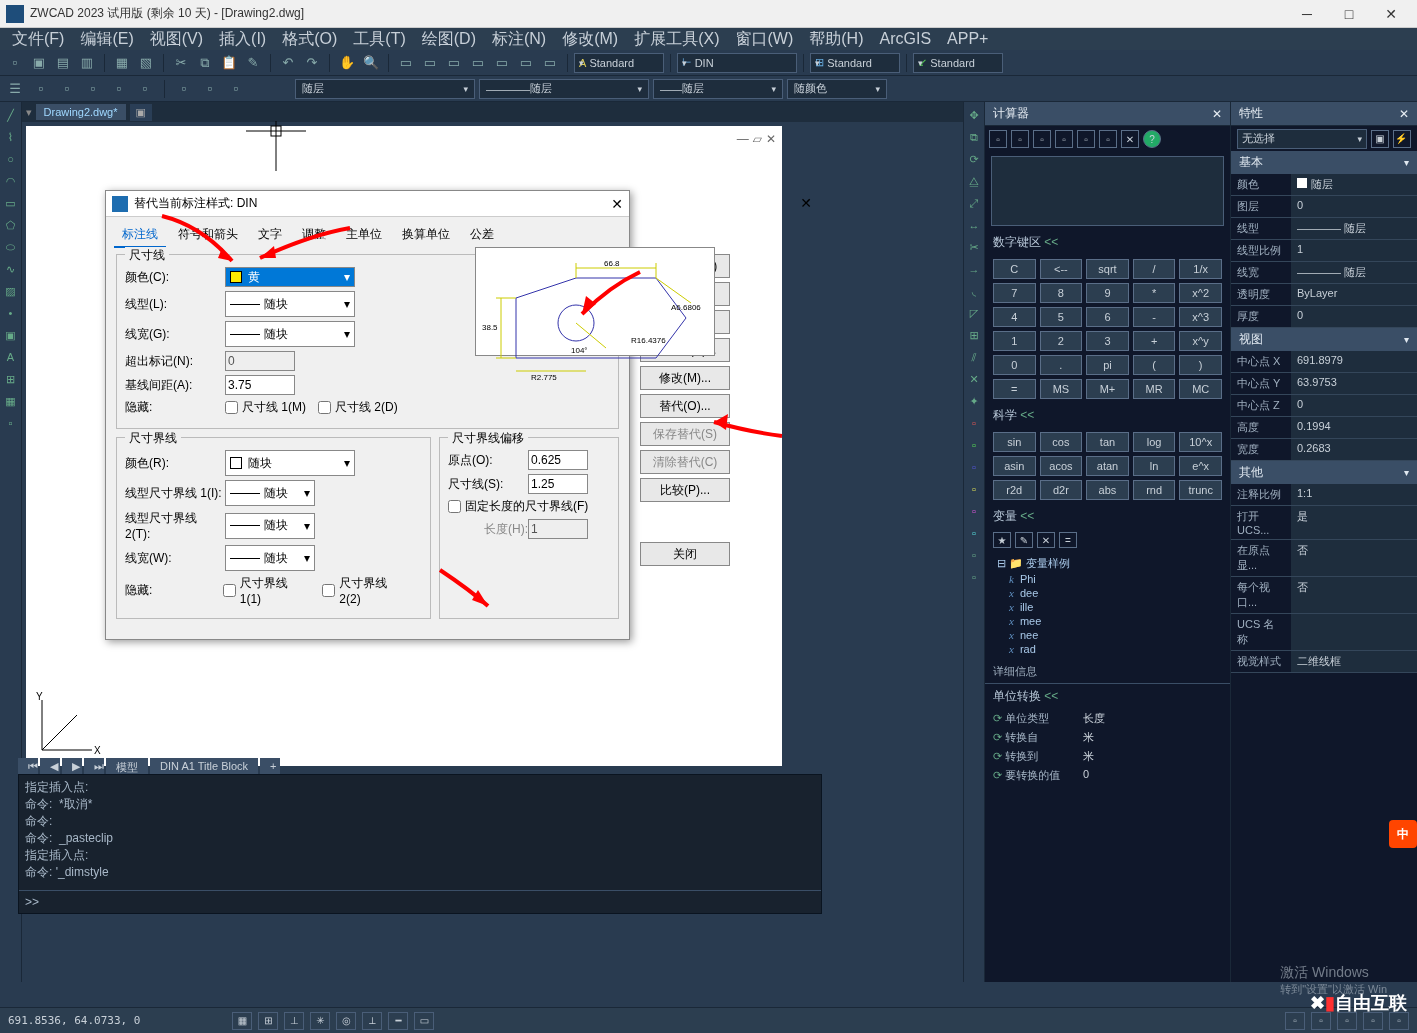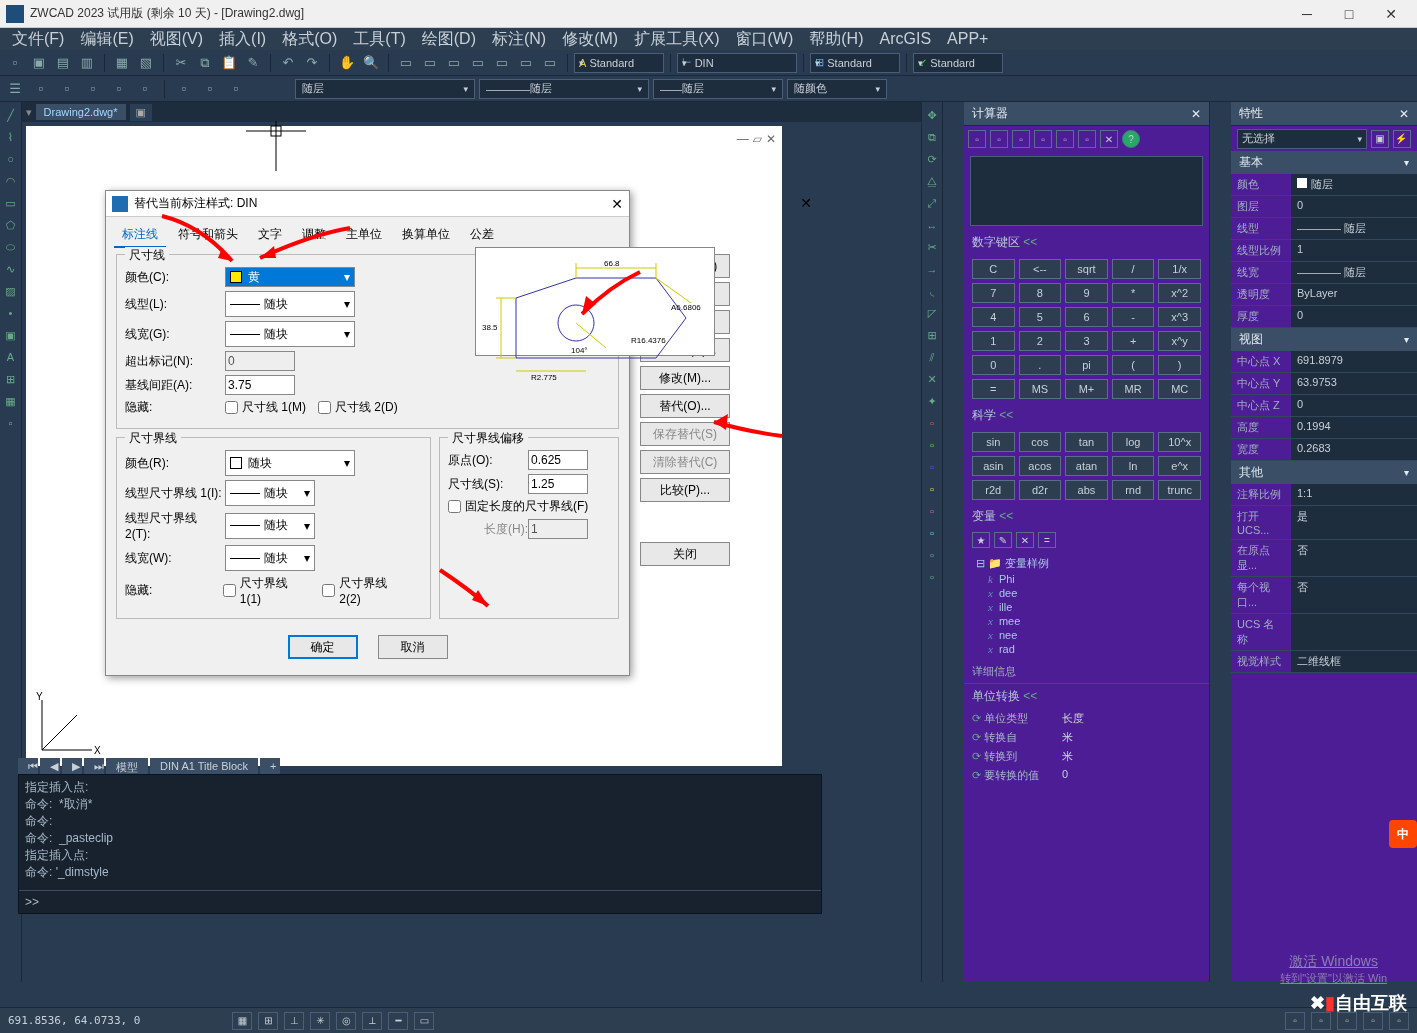--- a/index.html
+++ b/index.html
@@ -35,21 +35,21 @@
 
 .canvas-area { flex: 1; position: relative; background: #293b50; }
 .doc-tab { height: 20px; background: #1e2d3d; display: flex; align-items: center; padding: 0 4px; color: #aaa; font-size: 11px; font-family: monospace; }
 .doc-tab .tab { background: #3a4e66; padding: 2px 8px; margin-right: 4px; color: #a0d8ff; }
 .canvas { background: #fff; position: relative; width: 756px; height: 640px; margin: 4px; }
 
 
 .rightbar { width: 22px; background: #293b50; border-left: 1px solid #1a2838; border-right: 1px solid #1a2838; display: flex; flex-direction: column; padding: 2px 0; }
 .rightbar .tool { width: 20px; height: 20px; display: flex; align-items: center; justify-content: center; margin: 1px auto; cursor: pointer; font-size: 11px; color: #6a8; }
 
-.panel { background: #4c1d95; flex-shrink: 0; margin-left: 21px; }
+.panel { background: #0f172a; flex-shrink: 0; }
 .panel-header { height: 24px; background: #3a4e66; display: flex; align-items: center; padding: 0 8px; color: #e8eef4; font-size: 12px; border-bottom: 1px solid #1a2838; }
 .panel-header .close { margin-left: auto; cursor: pointer; }
 
 
 .calc-panel { width: 246px; border-right: 1px solid #1a2838; }
 .calc-icons { height: 26px; display: flex; align-items: center; padding: 0 4px; gap: 4px; }
 .calc-icons span { width: 18px; height: 18px; border: 1px solid #5a6e88; display: flex; align-items: center; justify-content: center; font-size: 10px; }
 .calc-display { height: 70px; margin: 4px 6px; background: #1e2d3d; border: 1px solid #4a5e78; }
 .calc-section-hdr { padding: 4px 8px; color: #b8c8d8; font-size: 12px; cursor: pointer; }
 .calc-section-hdr::after { content: " <<"; color: #6a8; }
@@ -123,21 +123,21 @@
 .statusbar { position: absolute; left: 0; bottom: 0; right: 0; height: 26px; background: #2c3e50; display: flex; align-items: center; padding: 0 8px; gap: 6px; font-size: 11px; border-top: 1px solid #1a2838; }
 .statusbar .coords { font-family: monospace; color: #c8d0d8; }
 .statusbar .sbtn { width: 20px; height: 18px; border: 1px solid #4a5e78; display: flex; align-items: center; justify-content: center; font-size: 10px; }
 
 
 .arrow { position: absolute; pointer-events: none; z-index: 20; }
 .arrow svg path { stroke: #ff0000; stroke-width: 4; fill: none; }
 .arrow svg polygon { fill: #ff0000; }
 
 
-.watermark { position: absolute; right: 30px; bottom: 47px; color: rgba(180,190,200,.6); font-size: 14px; text-align: center; z-index: 3; pointer-events:none;text-decoration:underline;}
+.watermark { position: absolute; right: 30px; bottom: 36px; color: rgba(180,190,200,.6); font-size: 14px; text-align: left; z-index: 3; pointer-events:none;}
 .freelogo { position: absolute; right: 10px; bottom: 18px; font-size: 18px; font-weight: bold; color: #fff; z-index: 30; pointer-events:none; }
 .freelogo .red { color: #ff3030; }
 </style>
 </head>
 <body>
 
 <div class="titlebar">
   <div class="logo"></div>
   <div class="title">ZWCAD 2023 试用版 (剩余 10 天) - [Drawing2.dwg]</div>
   <div class="winbtns">
@@ -625,24 +625,20 @@
               <input type="checkbox" style="">
               <span>固定长度的尺寸界线(F)</span>
             </label>
           </div>
         <div class="frow">
             <span class="lbl" style="width:80px;text-align:right;color:#888">长度(H):</span>
           <input type="text" style="width: 60px; background: rgb(238, 238, 238);" disabled="" value="1">
           </div>
       </div>
     </div>
-    <div class="dlg-btns">
-      <button class="ok">确定</button>
-      <button>取消</button>
-    </div>
   </div>
 </div>
 
 <div class="preview" style="left:475px;top:247px;position:absolute;z-index:11">
   <svg width="240" height="135" viewBox="0 0 240 135">
     <g stroke="#33a" stroke-width="1" fill="none">
       <path d="M40 110 L40 50 L100 30 L180 30 L210 70 L180 110 Z"></path>
       <circle cx="100" cy="75" r="18"></circle>
     </g>
     <g stroke="#cc0" stroke-width="1" fill="none">

